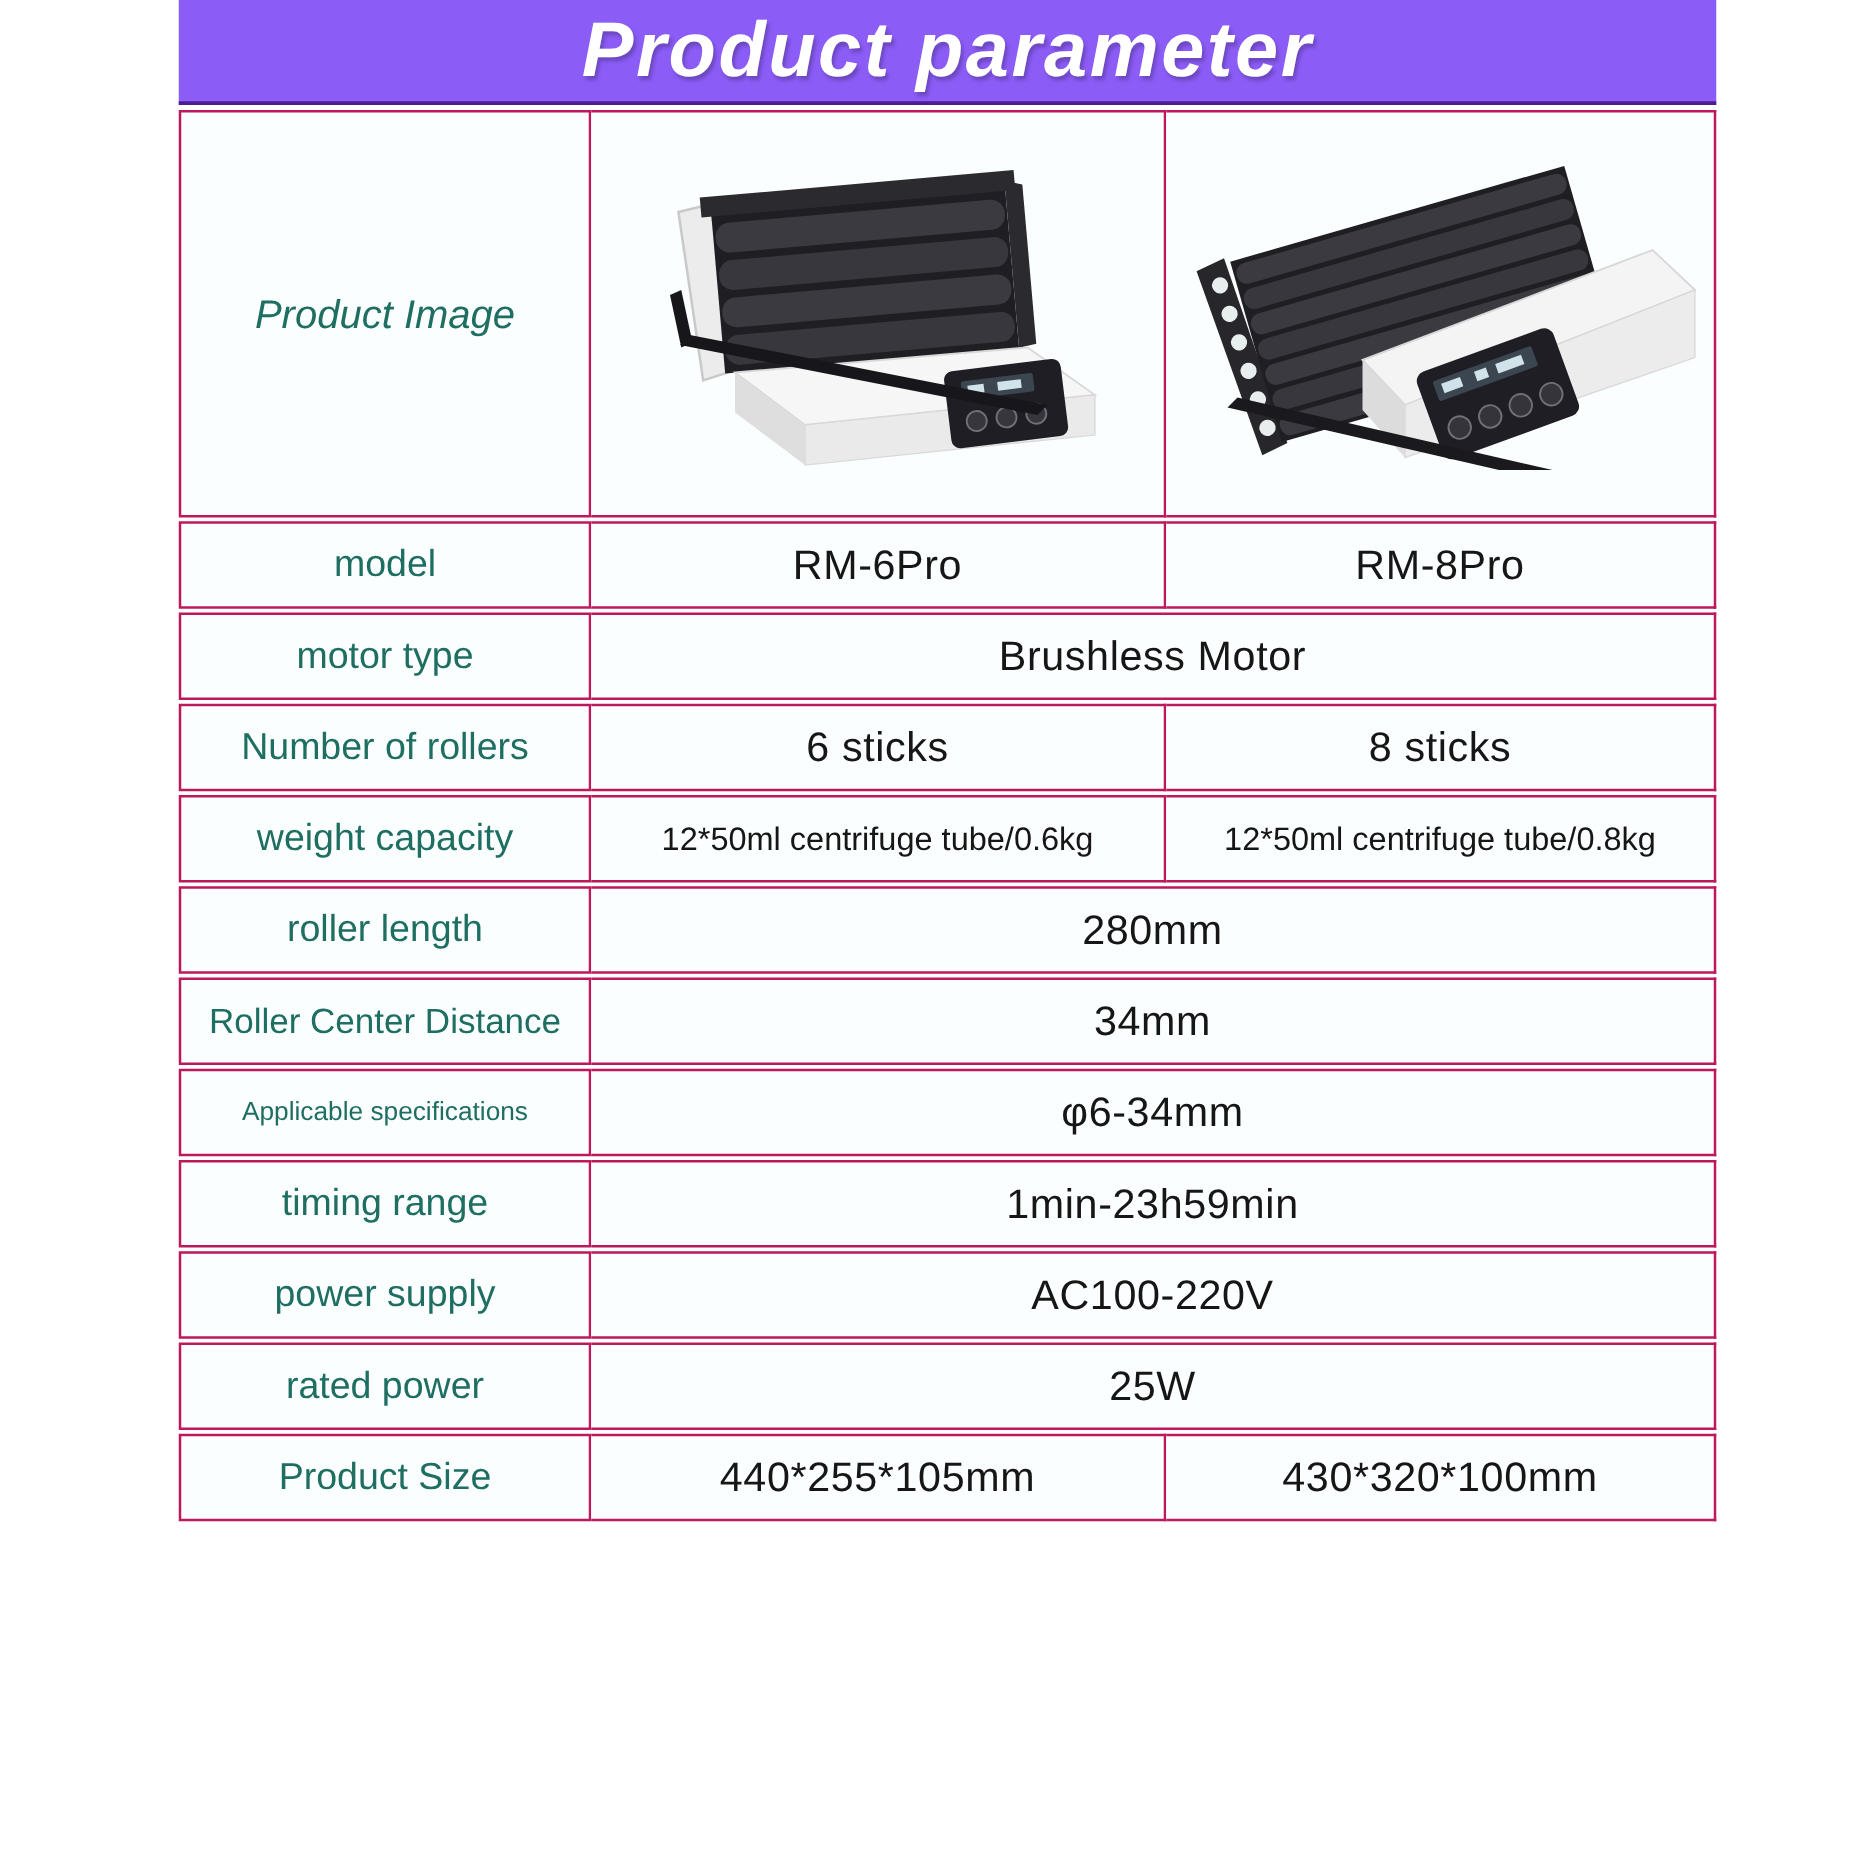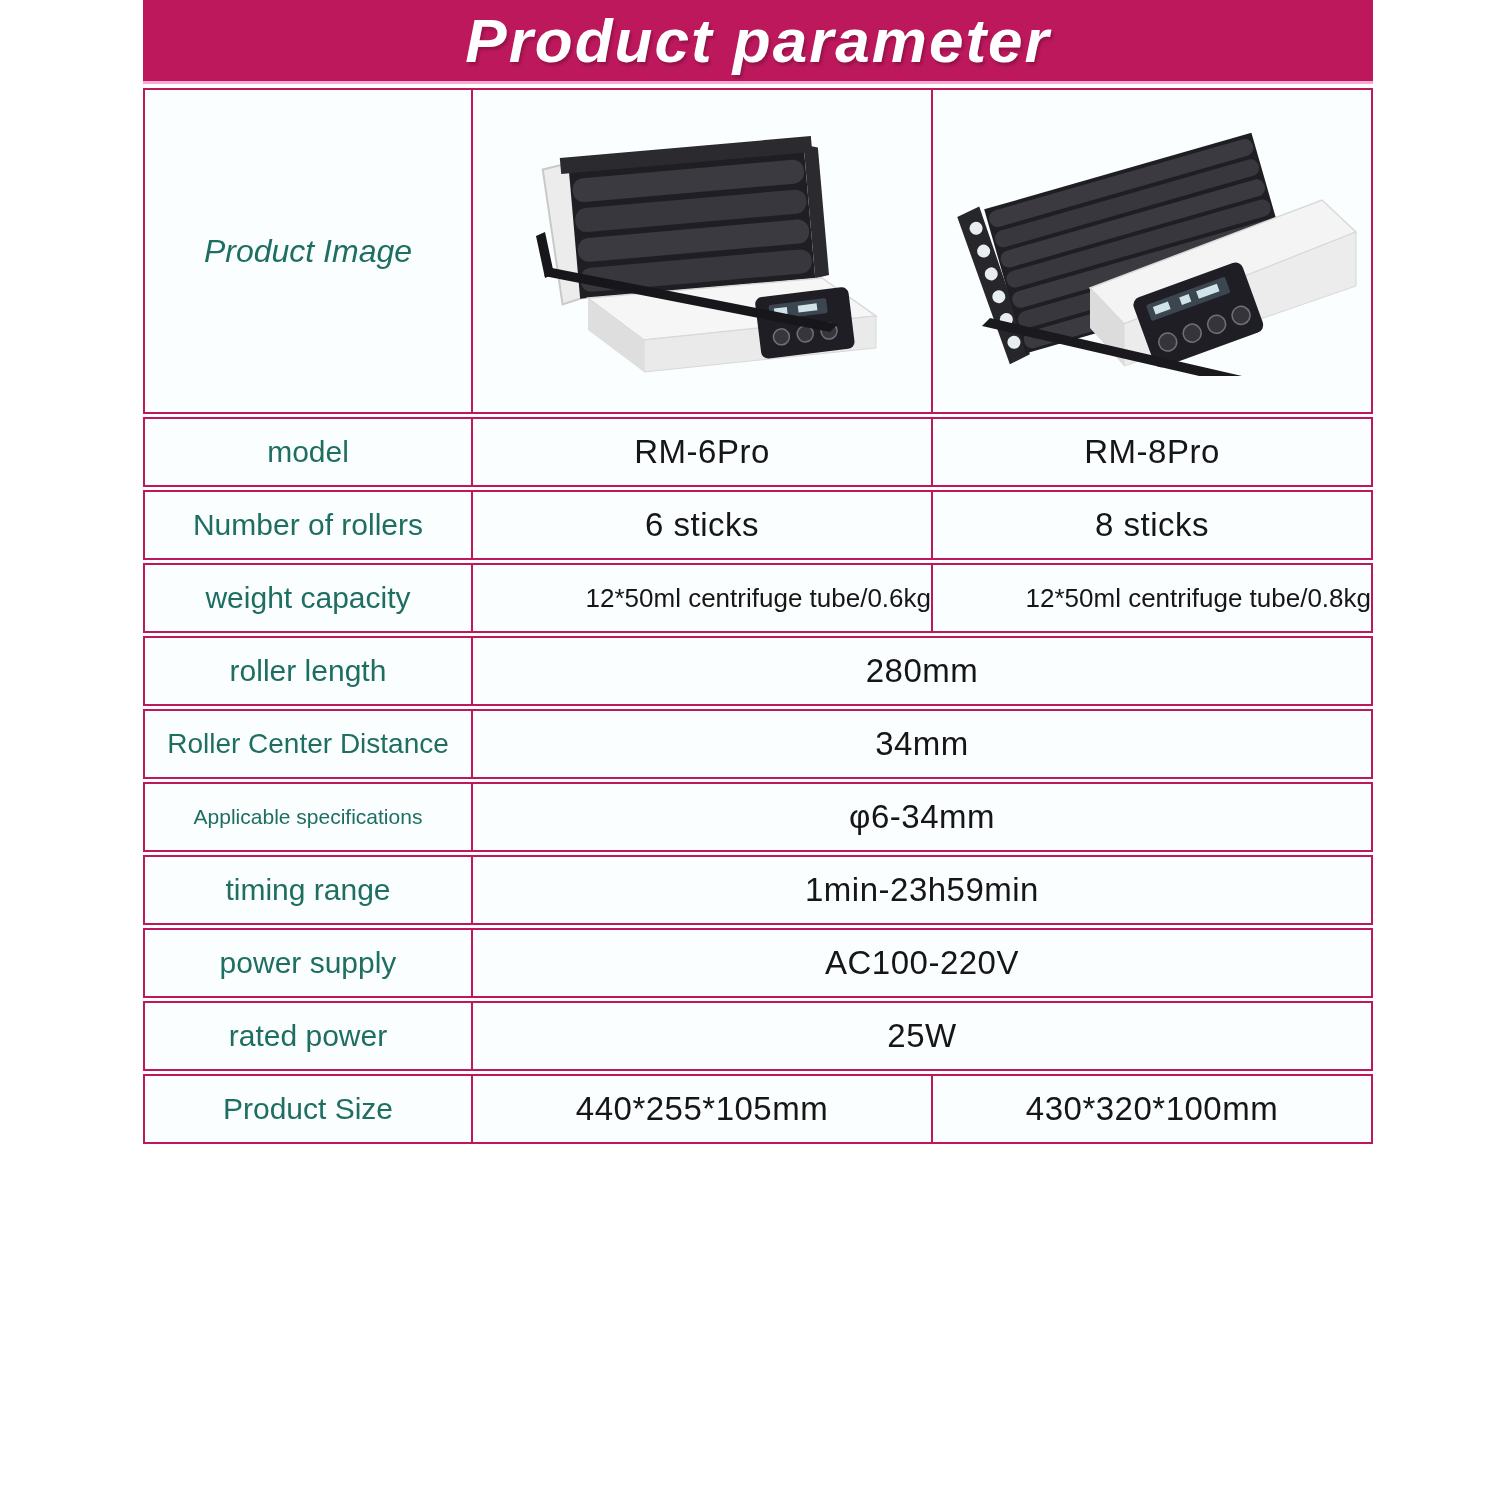--- a/index.html
+++ b/index.html
@@ -4,21 +4,21 @@
 <style>
   html,body { margin:0; padding:0; }
   body {
     width:1500px; height:1500px; overflow:hidden; background:#ffffff;
     font-family:"Liberation Sans", sans-serif;
   }
   .page { position:relative; width:1500px; height:1500px; background:#ffffff; }
 
   .header {
     position:absolute; left:143px; top:0; width:1230px; height:84px;
-    background:#be185d; border-bottom:3px solid #f9a8d4;
+    background:#8b5cf6; border-bottom:3px solid #4c1d95;
     display:flex; align-items:center; justify-content:center; box-sizing:border-box;
   }
   .header .title {
     color:#ffffff; font-size:62px; font-weight:bold; font-style:italic;
     letter-spacing:2px; text-shadow:2px 3px 3px rgba(0,0,0,0.22);
     white-space:pre;
   }
 
   table.spec {
     position:absolute; left:143px; top:85px; width:1230px;
@@ -30,21 +30,21 @@
     height:70px; box-sizing:border-box; white-space:pre; overflow:hidden;
   }
   td + td { border-left-width:0; }
   tr.row-image td { height:270px; }
 
   .label  { color:#1e6e62; font-size:30px; }
   .label-italic { font-style:italic; font-size:32px; }
   .label-tight  { font-size:21px; }
   .label-snug   { font-size:28px; }
   .value  { color:#161616; font-weight:normal; font-size:33px; letter-spacing:0.5px; }
-  .value-small { font-size:26px; letter-spacing:0;text-align:right; }
+  .value-small { font-size:26px; letter-spacing:0; }
 
   .img-cell svg { display:block; margin:0 auto; }
 </style>
 </head>
 <body>
 
 <div class="page">
 
   <div class="header">
     <span class="title">Product parameter</span>
@@ -126,20 +126,24 @@
       </td>
     </tr>
 
     <tr>
       <td class="label">model</td>
       <td class="value">RM-6Pro</td>
       <td class="value">RM-8Pro</td>
     </tr>
 
 
+    <tr>
+      <td class="label">motor type</td>
+      <td class="value" colspan="2">Brushless Motor</td>
+    </tr>
 
 
     <tr>
       <td class="label">Number of rollers</td>
       <td class="value">6 sticks</td>
       <td class="value">8 sticks</td>
     </tr>
 
     <tr>
       <td class="label">weight capacity</td>

